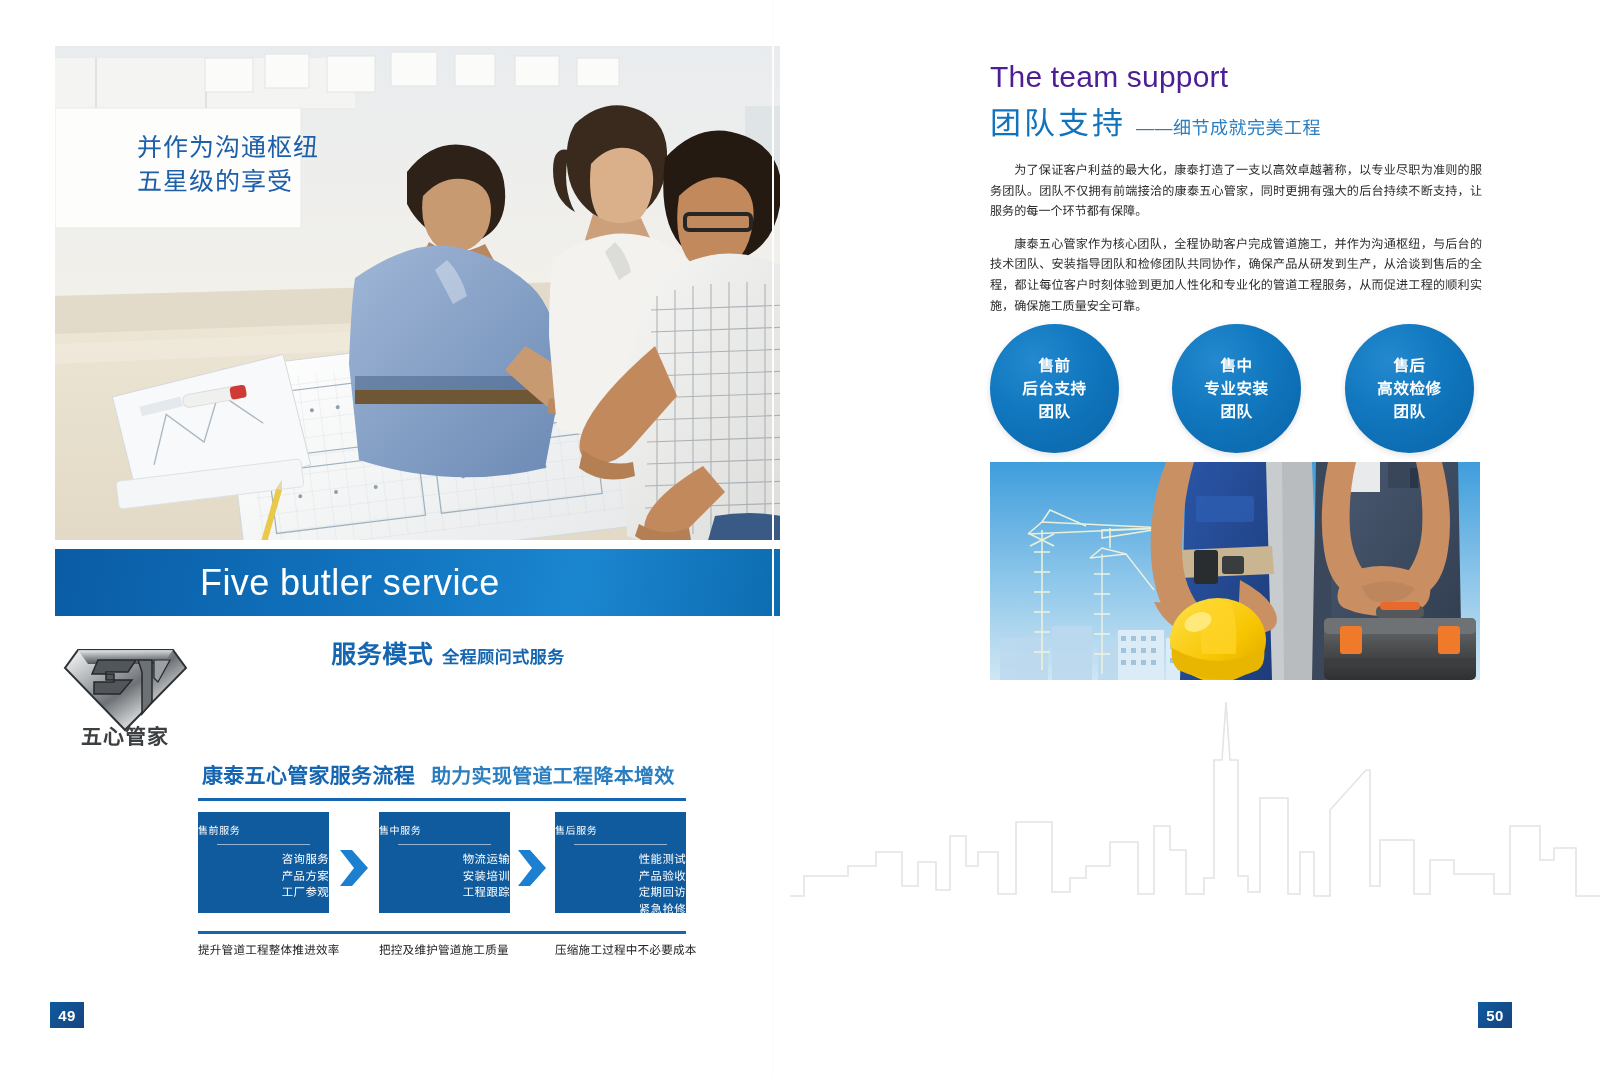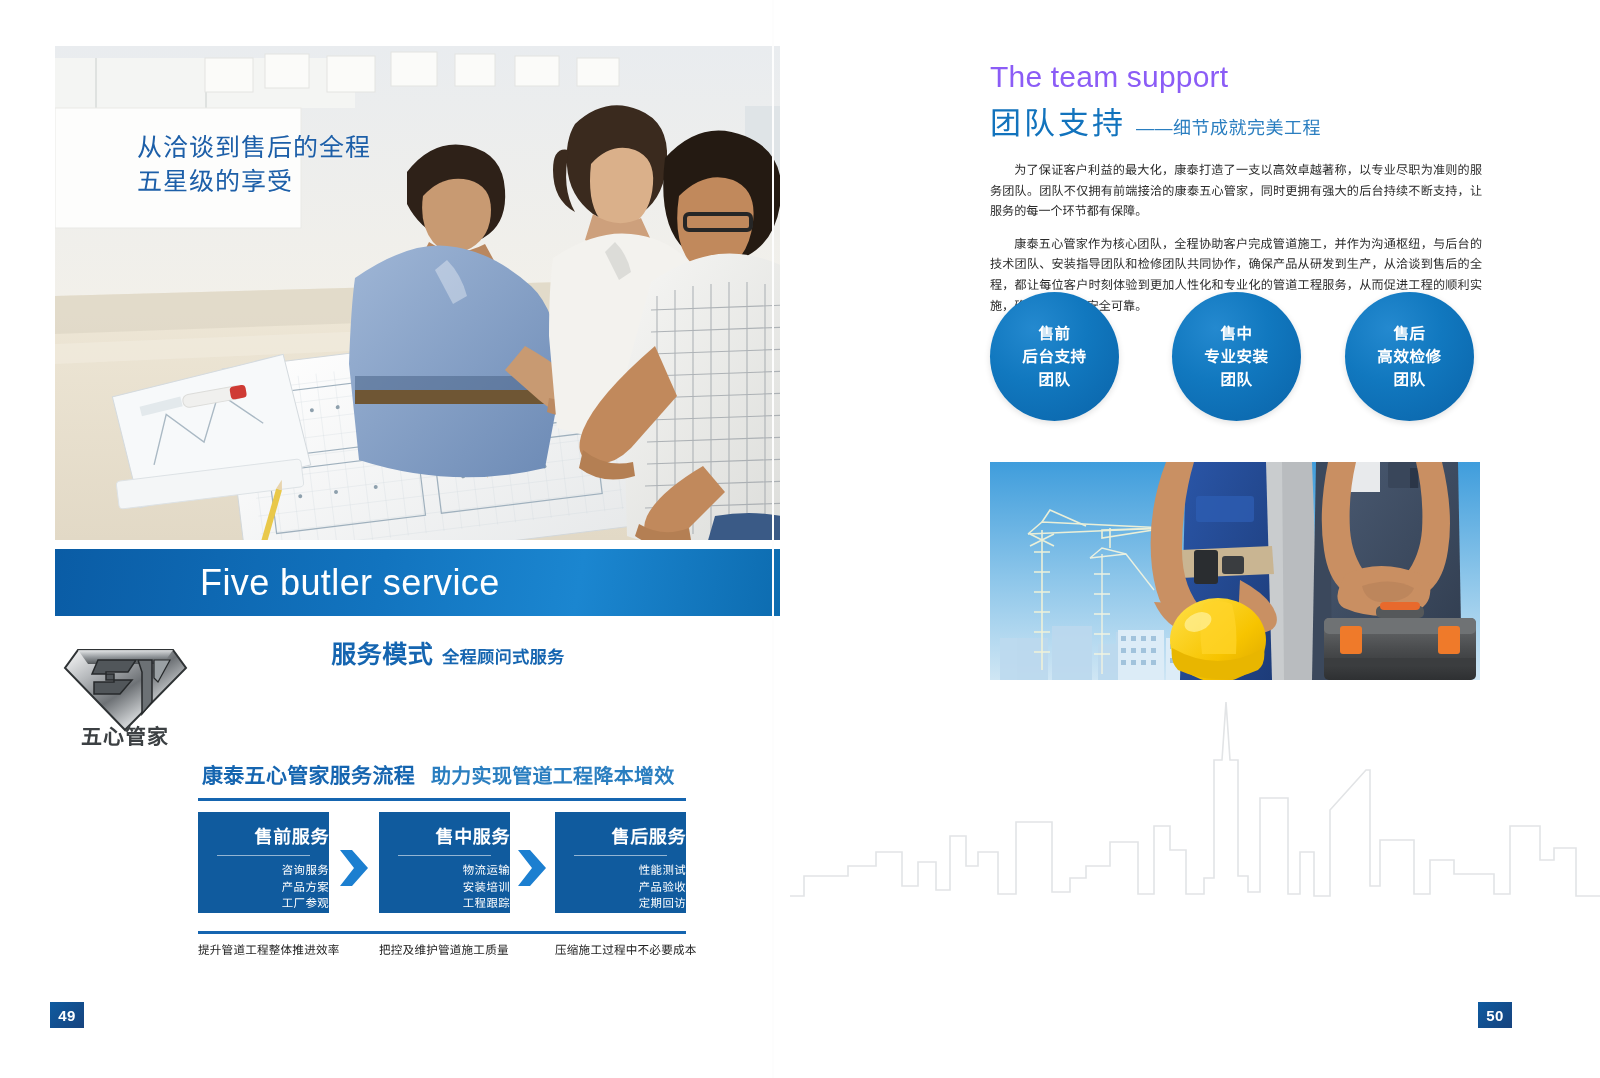--- a/index.html
+++ b/index.html
@@ -63,21 +63,21 @@
   .sec2 h3 .sub2{font-weight:bold;font-size:20px;color:#2a7ec0;}
 
   
   .flow{position:absolute;left:198px;top:798px;width:488px;}
   .rule-top{height:3px;background:#1565b0;width:488px;}
   .flow-row{position:relative;height:115px;margin-top:11px;}
   .fbox{
     position:absolute;top:0;width:131px;height:101px;
     background:#105b9e;color:#fff;box-sizing:border-box;padding-top:10px;
   }
-  .fbox .ftitle{font-size:18px;font-weight:bold;text-align:right;letter-spacing:.6px;}
+  .fbox .ftitle{font-size:10px;font-weight:normal;text-align:left;letter-spacing:.6px;}
   .fbox .fhr{width:93px;height:1px;background:rgba(255,255,255,.55);margin:7px auto 6px;}
   .fbox .fitem{font-size:11.4px;line-height:16.5px;text-align:right;letter-spacing:.4px;}
   .fbox.b1{left:0;}
   .fbox.b2{left:181px;}
   .fbox.b3{left:357px;}
   .chev{position:absolute;top:36px;width:32px;height:40px;}
   .chev.c1{left:140px;}
   .chev.c2{left:318px;}
   .rule-bot{height:3px;background:#1565b0;width:488px;margin-top:4px;}
   .cap-row{position:relative;height:26px;margin-top:7px;}
@@ -94,35 +94,35 @@
     display:flex;align-items:center;justify-content:center;letter-spacing:.5px;
   }
   .pagenum.left{left:50px;top:1002px;}
   .pagenum.right{left:1478px;top:1002px;}
 
   
   #page-right{position:absolute;left:790px;top:0;width:810px;height:1078px;background:#ffffff;}
 
   .rt-head{position:absolute;left:200px;top:58px;width:500px;}
   .rt-head .en{
-    font-size:30px;color:#8b5cf6;font-weight:400;letter-spacing:.2px;line-height:38px;
+    font-size:30px;color:#4c1d95;font-weight:400;letter-spacing:.2px;line-height:38px;
   }
   .rt-head .cn{
     display:flex;align-items:baseline;gap:10px;margin-top:2px;
   }
   .rt-head .cn .big{font-size:31px;color:#1273bd;letter-spacing:3px;font-weight:400;}
   .rt-head .cn .dash{font-size:18px;color:#2a7ec0;letter-spacing:.5px;font-weight:400;}
 
   .rt-body{position:absolute;left:200px;top:160px;width:492px;}
   .rt-body p{
     margin:0 0 12px 0;font-size:12.1px;line-height:20.6px;color:#2b2b2b;
     text-align:justify;text-indent:2em;
   }
 
-  .circles{position:absolute;left:200px;top:292px;width:492px;height:132px;}
+  .circles{position:absolute;left:200px;top:324px;width:492px;height:132px;}
   .circ{
     position:absolute;top:0;width:129px;height:129px;border-radius:50%;
     background:radial-gradient(circle at 34% 28%,#2489cf 0%,#1178bf 42%,#0a63a8 100%);
     color:#fff;display:flex;flex-direction:column;align-items:center;justify-content:center;
     box-shadow:0 2px 6px rgba(0,0,0,.12);
   }
   .circ span{font-size:15.5px;font-weight:bold;line-height:23px;letter-spacing:.6px;}
   .circ.c1{left:0;}
   .circ.c2{left:182px;}
   .circ.c3{left:355px;}
@@ -289,21 +289,21 @@
             <path d="M590 462 L764 456"></path>
           </g>
           <path d="M600 300 q-58 50 -72 84 q-10 26 8 32 q20 6 40 -14 l46 -52 Z" fill="#c1895c"></path>
           <path d="M528 404 q22 18 50 12 l2 14 q-32 10 -56 -8 Z" fill="#b47f53"></path>
           <path d="M648 420 q-44 26 -56 50 q-8 18 6 24 q16 6 34 -10 l38 -38 Z" fill="#c1895c"></path>
           <path d="M584 478 q24 14 50 4 l2 12 q-34 12 -56 -4 Z" fill="#b47f53"></path>
           <path d="M660 470 q60 -10 106 14 l-4 22 l-110 -8 Z" fill="#3a5a86"></path>
         </g>
       </svg>
       <div class="hero-title">
-        <div>从洽谈到售后的全程</div>
+        <div>并作为沟通枢纽</div>
         <div>五星级的享受</div>
       </div>
     </div>
 
     <div class="blue-band">
       <div class="bt">Five butler service</div>
     </div>
 
     <div class="logo-box">
       <svg width="135" height="118" viewBox="0 0 135 118" xmlns="http://www.w3.org/2000/svg" aria-hidden="true">

